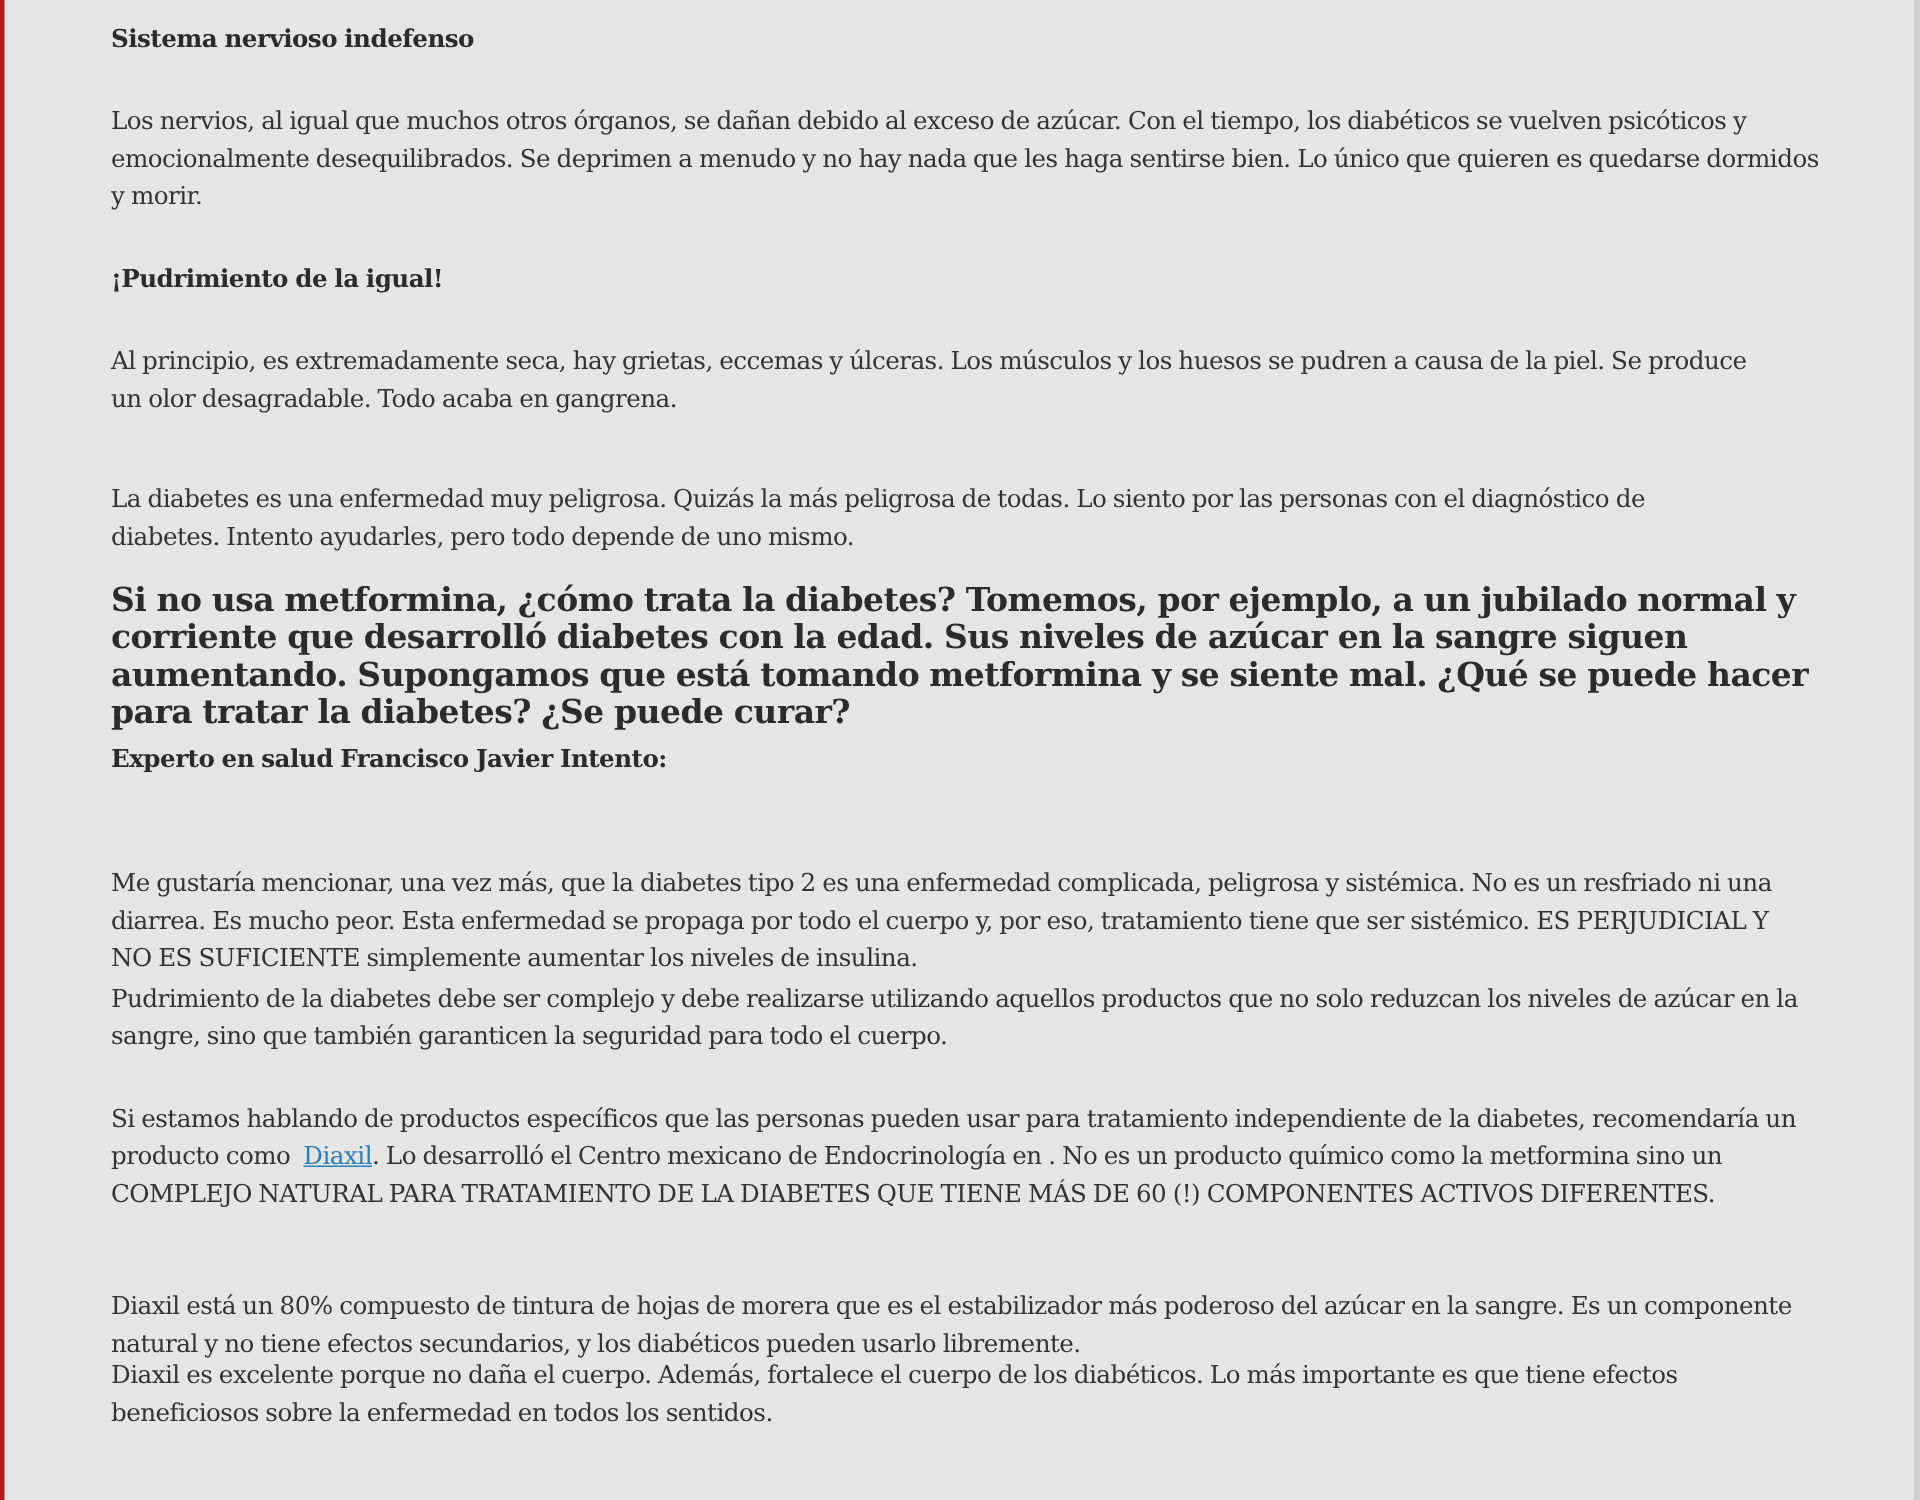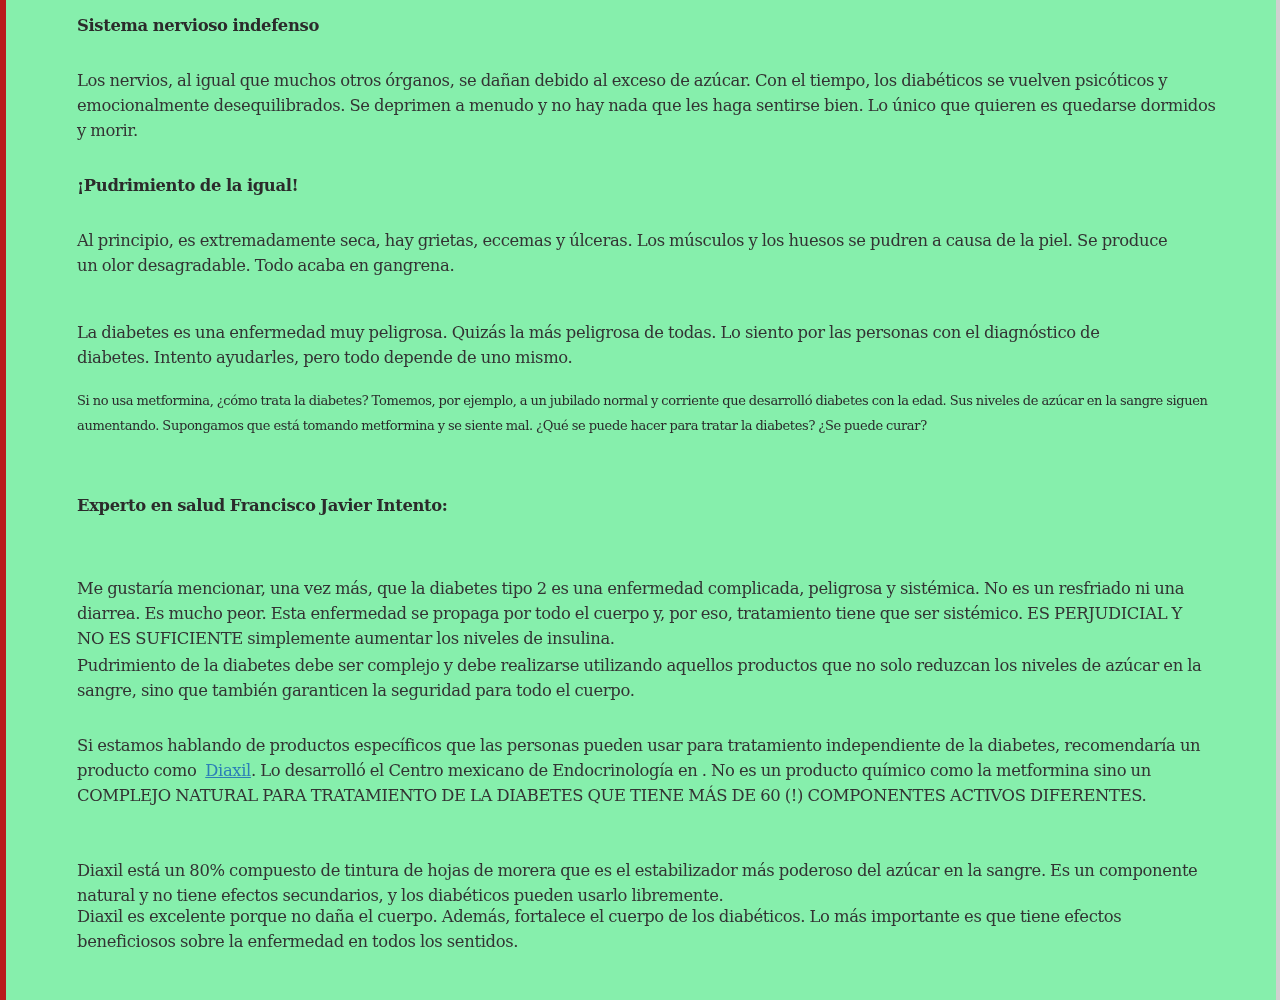--- a/index.html
+++ b/index.html
@@ -10,44 +10,44 @@
       overflow: hidden;
       background: #ffffff;
     }
     .frame {
       position: absolute;
       left: 0;
       top: 0;
       width: 1280px;
       height: 1000px;
       box-sizing: border-box;
-      border-left: 6px solid #b91c1c;
+      border-left: 3px solid #b91c1c;
       border-right: 4px solid #d0d0d0;
-      background: #86efac;
+      background: #e5e5e5;
     }
     .article {
       position: absolute;
       left: 71px;
       top: 0;
       width: 1145px;
       font-family: "DejaVu Serif", "Liberation Serif", serif;
       font-size: 16.4px;
       line-height: 25px;
       color: #333333;
       letter-spacing: -0.35px;
       word-spacing: -0.5px;
     }
     .article p {
       margin: 0;
       position: absolute;
       left: 0;
       width: 1145px;
     }
     .bold { font-weight: bold; color: #2b2b2b; }
-    .lead { font-weight: normal; font-size: 13px; color: #2b2b2b; }
+    .lead { font-weight: bold; font-size: 22px; color: #2b2b2b; }
     a.product-link {
       color: #2b7fb7;
     }
   </style>
 </head>
 <body>
 
 <div class="frame">
   <div class="article">
 

